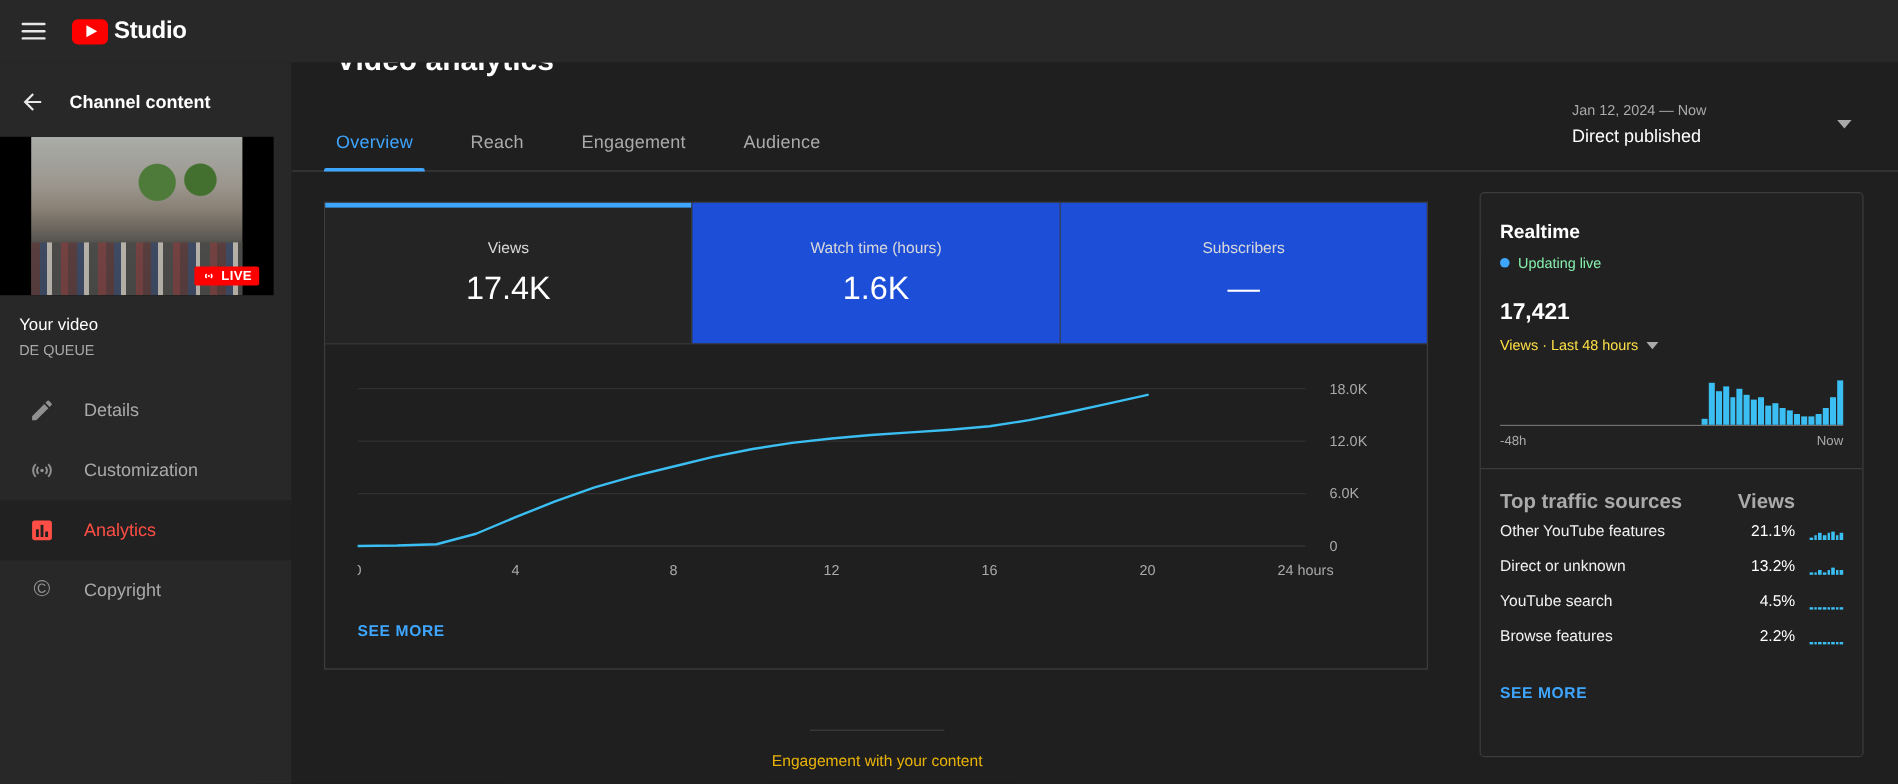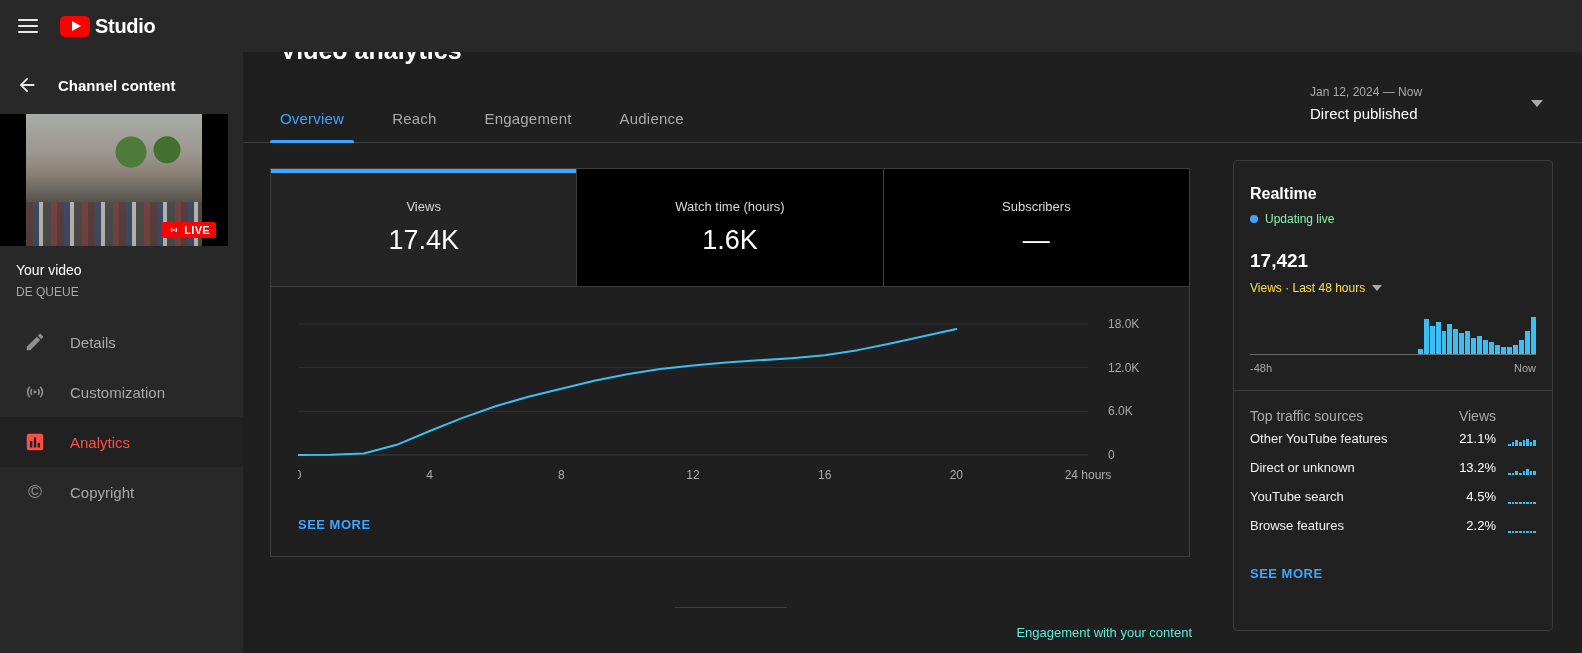--- a/index.html
+++ b/index.html
@@ -69,52 +69,52 @@
 
   .datepicker { position:absolute; top:33px; left:1067px; cursor:pointer; }
   .dp-range { font-size:12px; color:#aaa; }
   .dp-mode { font-size:15px; color:#fff; margin-top:6px; }
   .dp-caret { position:absolute; top:48px; left:1288px; width:0; height:0; cursor:pointer;
     border-left:6px solid transparent; border-right:6px solid transparent; border-top:7px solid #aaa; }
 
   .card { margin:25px 0 0 27px; width:920px; border:1px solid #3e3e3e; background:#1f1f1f; }
   .metrics { display:flex; height:118px; border-bottom:1px solid #3e3e3e; }
   .metric { flex:1; display:flex; flex-direction:column; align-items:center; justify-content:center;
-    gap:11px; background:#000000; border-right:1px solid #3e3e3e; position:relative; cursor:pointer; }
+    gap:11px; background:#1d4ed8; border-right:1px solid #3e3e3e; position:relative; cursor:pointer; }
   .metric:last-child { border-right:none; }
   .metric.active { background:#242424; }
   .metric.active::before { content:""; position:absolute; top:0; left:0; right:0; height:4px; background:#3ea6ff; }
   .metric-label { font-size:13px; color:#d9d9d9; }
   .metric-value { font-size:27px; color:#fff; }
 
   .chart-area { padding:20px 0 0 27px; }
   .card-see-more { margin:24px 0 24px 27px; font-size:13px; font-weight:700; letter-spacing:.5px;
     color:#3ea6ff; cursor:pointer; display:inline-block; }
 
   .next-section { width:922px; margin:50px 0 0 27px; text-align:center; }
   .mini-divider { width:112px; height:1px; background:#3e3e3e; margin:0 auto 17px; }
-  .next-caption { font-size:13px; color:#5eead4;text-align:right; }
+  .next-caption { font-size:13px; color:#eab308; }
 
   
   .realtime { position:absolute; left:990px; top:108px; width:320px; height:471px;
     background:#212121; border:1px solid #3c3c3c; border-radius:4px; padding:24px 16px 16px; }
   .rt-title { font-size:16px; font-weight:700; color:#fff; }
   .rt-live { display:flex; align-items:center; gap:7px; margin-top:9px; }
   .rt-dot { width:8px; height:8px; border-radius:50%; background:#3ea6ff; }
   .rt-live-text { font-size:12px; color:#86efac; }
   .rt-count { font-size:19px; font-weight:700; margin-top:24px; color:#fff; }
   .rt-views { display:flex; align-items:center; gap:7px; margin-top:9px; cursor:pointer; }
   .rt-views-text { font-size:12px; color:#fde047; }
   .rt-caret { width:0; height:0; border-left:5px solid transparent; border-right:5px solid transparent; border-top:6px solid #aaa; }
   .rt-chart { margin-top:22px; height:38px; border-bottom:1px solid #6f6f6f;
     display:flex; align-items:flex-end; gap:1px; }
   .rt-bar { flex:1 1 0; min-width:0; }
   .rt-axis { display:flex; justify-content:space-between; font-size:11px; color:#aaa; margin-top:7px; }
   .rt-divider { height:1px; background:#3c3c3c; margin:16px -16px 0; }
-  .rt-sources-header { display:flex; align-items:center; margin-top:17px; font-size:14px; color:#aaa; }
+  .rt-sources-header { display:flex; align-items:center; margin-top:17px; font-size:17px; color:#aaa;font-weight:bold; }
   .rt-sources-header .hdr-label { flex:1; }
   .rt-sources-header .hdr-views { width:48px; text-align:right; }
   .rt-sources-header .hdr-sparkcol { width:28px; margin-left:12px; }
   .rt-row { display:flex; align-items:center; height:29px; }
   .rt-row-label { flex:1; font-size:13px; color:#f1f1f1; }
   .rt-row-val { width:48px; text-align:right; font-size:13px; color:#fff; }
   .rt-spark { width:28px; height:15px; margin-left:12px; display:flex; align-items:flex-end; gap:1px; }
   .spark-bar { flex:1 1 0; background:#3bbef2; }
   .rt-see-more { margin-top:26px; font-size:13px; font-weight:700; letter-spacing:.5px; color:#3ea6ff; cursor:pointer; display:inline-block; }
 </style>

